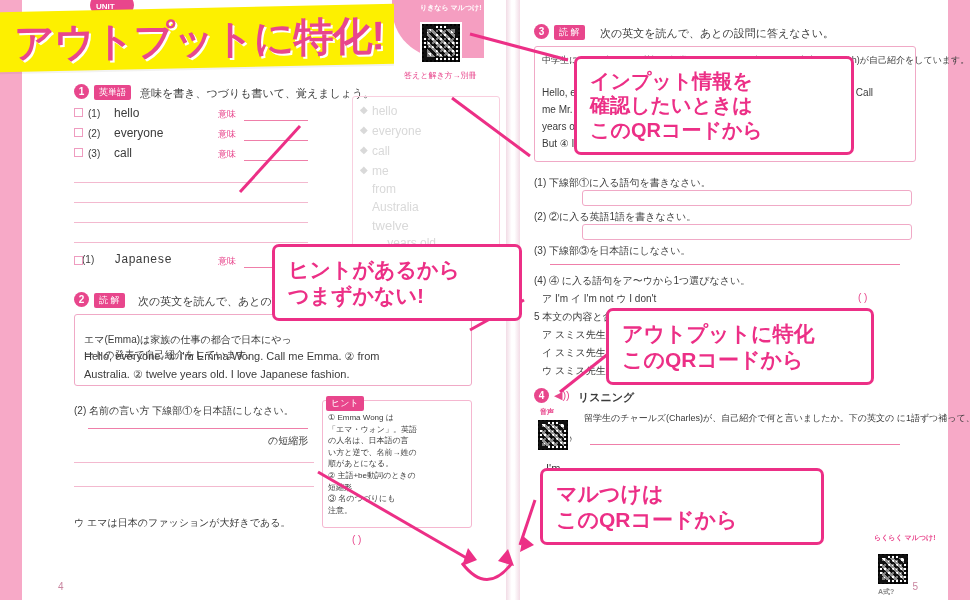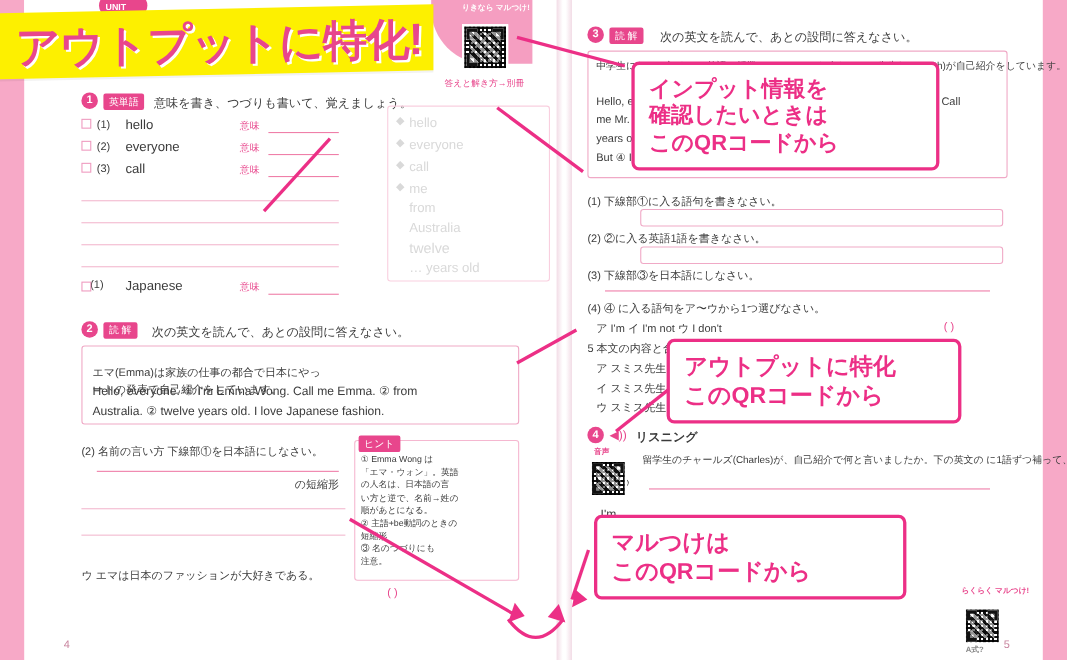--- a/index.html
+++ b/index.html
@@ -161,21 +161,21 @@
       <div class="txt txt-pink" style="left:196px; top:148px; font-size:9px;">意味</div>
       <div class="rule rule-strong" style="left:222px; top:160px; width:64px;"></div>
 
       <div class="rule" style="left:52px; top:182px; width:234px;"></div>
       <div class="rule" style="left:52px; top:202px; width:234px;"></div>
       <div class="rule" style="left:52px; top:222px; width:234px;"></div>
       <div class="rule" style="left:52px; top:242px; width:234px;"></div>
 
       <div class="txt" style="left:60px; top:254px;">(1)</div>
       <div class="checkbox" style="left:52px; top:256px;"></div>
-      <div class="txt" style="left:92px; top:253px; font-size:12px;">Japanese</div>
+      <div class="txt" style="left:92px; top:253px; font-size:12px;font-family:Liberation Mono, monospace;">Japanese</div>
       <div class="txt txt-pink" style="left:196px; top:255px; font-size:9px;">意味</div>
       <div class="rule rule-strong" style="left:222px; top:267px; width:64px;"></div>
 
       <div class="box-outline" style="left:330px; top:96px; width:148px; height:160px; border-color:#f9cfdf;"></div>
       <div class="txt txt-faint" style="left:350px; top:104px; font-size:12px;">hello</div>
       <div class="txt txt-faint" style="left:350px; top:124px; font-size:12px;">everyone</div>
       <div class="txt txt-faint" style="left:350px; top:144px; font-size:12px;">call</div>
       <div class="txt txt-faint" style="left:350px; top:164px; font-size:12px;">me</div>
       <div class="txt txt-faint" style="left:350px; top:182px; font-size:12px;">from</div>
       <div class="txt txt-faint" style="left:350px; top:200px; font-size:12px;">Australia</div>
@@ -291,20 +291,22 @@
     <path d="M462 563 Q487 596 512 563" stroke="#ec2f86" stroke-width="3" fill="none"></path>
     <polygon points="468,548 462,566 477,560" fill="#ec2f86"></polygon>
     <polygon points="508,549 514,566 498,561" fill="#ec2f86"></polygon>
     <polygon points="523,536 520,552 534,545" fill="#ec2f86"></polygon>
   </svg>
 
   <div class="banner"></div>
   <div class="banner-text">アウトプットに特化!</div>
 
 
+  <div class="callout" style="left:272px; top:244px; width:250px;">ヒントがあるから
+つまずかない!</div>
 
 
   <div class="callout" style="left:574px; top:56px; width:280px; font-size:20px;">インプット情報を
 確認したいときは
 このQRコードから</div>
 
   <div class="callout" style="left:606px; top:308px; width:268px;">アウトプットに特化
 このQRコードから</div>
 
   <div class="callout" style="left:540px; top:468px; width:284px;">マルつけは

